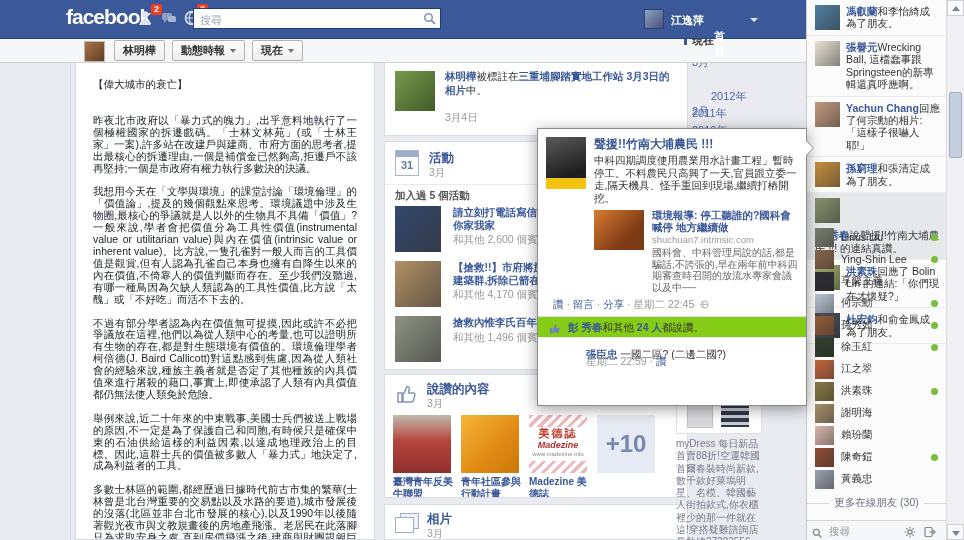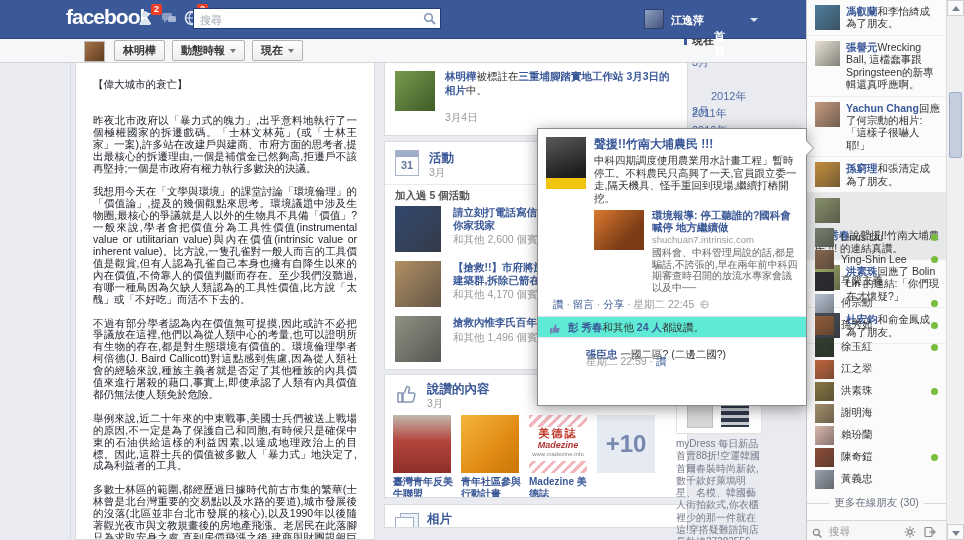--- a/index.html
+++ b/index.html
@@ -69,21 +69,21 @@
   .tile-protest{background:linear-gradient(180deg,#c2b9ad 0%,#b5443c 45%,#8e2f2a 100%);}
   .tile-youth{background:linear-gradient(135deg,#f4b53a,#e08a14 60%,#c97708);}
   .tile-madezine{background:repeating-linear-gradient(135deg,#f2b6bd 0 3px,#fff 3px 7px);}
   .mz-band{position:absolute;left:0;right:0;top:12px;height:34px;background:#fff;text-align:center;}
   .mz-cn{font-size:11px;font-weight:bold;color:#c0392b;letter-spacing:2px;line-height:13px;}
   .mz-en{font-size:9px;font-style:italic;font-weight:bold;color:#b03030;line-height:10px;}
   .mz-url{font-size:6px;color:#888;line-height:8px;}
   .tile-more{background:#e6eaf2;display:flex;align-items:center;justify-content:center;}
   .tile-more span{font-size:24px;font-weight:bold;color:#7688ad;}
 
-  .photos{top:504px;height:24px;}
+  .photos{top:504px;height:36px;}
   .ph-icon{position:absolute;left:10px;top:8px;width:24px;height:22px;}
   .ph-r1{position:absolute;left:5px;top:0;width:17px;height:14px;background:#eef1f7;border:1px solid #9fadc9;}
   .ph-r2{position:absolute;left:0;top:4px;width:17px;height:14px;background:#fff;border:1px solid #9fadc9;}
 
   
   .tl-now{position:absolute;left:684px;top:33px;font-size:11px;font-weight:bold;color:#333;z-index:6;}
   .tl-now .bar{display:inline-block;width:3px;height:11px;background:#3b5998;margin-right:5px;vertical-align:-1px;}
   .tl-item{position:absolute;left:692px;font-size:11px;color:#4d6aa3;}
 
   
@@ -100,21 +100,21 @@
   .pp-ava .strip{position:absolute;left:0;right:0;bottom:0;height:11px;background:#f2c40f;}
   .pp-title{position:absolute;left:56px;top:7px;right:8px;font-size:12px;font-weight:bold;color:#3b5998;}
   .pp-body{position:absolute;left:56px;top:25px;right:8px;font-size:10.5px;line-height:12.6px;color:#333;}
   .pp-thumb{position:absolute;left:56px;top:81px;width:50px;height:40px;background:linear-gradient(135deg,#d97a2e,#7c3a16 70%);}
   .pp-at{position:absolute;left:114px;top:80px;width:146px;}
   .pp-at-title{font-size:10.5px;line-height:12px;font-weight:bold;color:#3b5998;}
   .pp-at-domain{font-size:9.5px;color:#999;margin-top:1px;}
   .pp-at-desc{font-size:10px;line-height:11.6px;color:#666;margin-top:2px;}
   .pp-foot{position:absolute;left:15px;top:169px;font-size:10.5px;color:#999;}
   .pp-foot .lnk{font-weight:normal;}
-  .pp-likerow{position:absolute;left:0;top:187px;width:100%;height:22px;background:#5eead4;border-top:1px solid #dfe2e8;border-bottom:1px solid #e7e9ee;box-sizing:border-box;}
+  .pp-likerow{position:absolute;left:0;top:187px;width:100%;height:22px;background:#84cc16;border-top:1px solid #dfe2e8;border-bottom:1px solid #e7e9ee;box-sizing:border-box;}
   .pp-likerow .txt{position:absolute;left:30px;top:4px;font-size:10.5px;color:#333;}
   .pp-comment{position:absolute;left:0;top:210px;width:100%;height:34px;}
   .pc-ava{position:absolute;left:12px;top:2px;width:28px;height:28px;}
   .pc-line1{position:absolute;left:48px;top:9px;right:6px;font-size:10.5px;color:#333;white-space:nowrap;overflow:hidden;}
   .pc-line2{position:absolute;left:48px;top:16px;font-size:10.5px;color:#999;text-align:right;}
   .pp-cinput{position:absolute;left:0;top:244px;width:100%;height:30px;}
   .pi-ava{position:absolute;left:12px;top:0;width:28px;height:28px;background:linear-gradient(135deg,#e7c0b4,#b07868);}
   .pp-cinput input{position:absolute;left:48px;top:2px;width:200px;height:20px;border:1px solid #c5c8d0;font-size:10.5px;padding:0 5px;color:#666;font-family:inherit;box-sizing:border-box;}
   .pp-cinput input::placeholder{color:#999;}
   .mini-thumb{position:absolute;left:11px;top:4px;}

